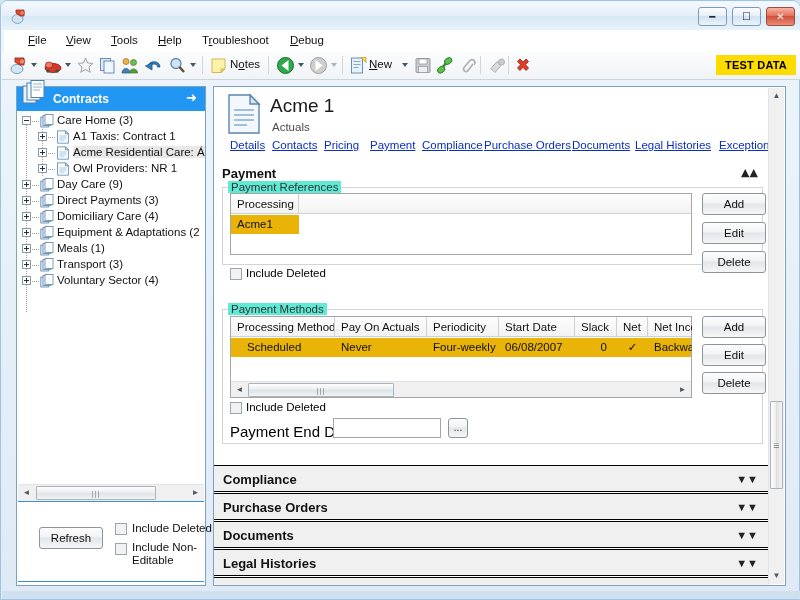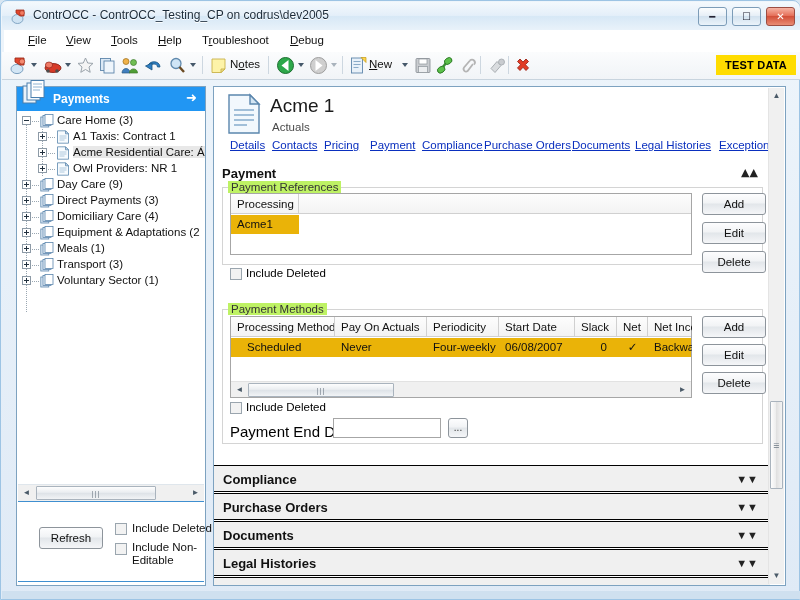--- a/index.html
+++ b/index.html
@@ -164,21 +164,21 @@
     text-decoration:underline;white-space:nowrap;
   }
   .sect-title{position:absolute;left:8px;font-weight:bold;font-size:13px;color:#111;}
   .chev{position:absolute;font-size:11px;color:#222;line-height:1;font-family:"DejaVu Sans",sans-serif;}
   
   .group{
     position:absolute;box-sizing:border-box;
     border:1px solid #d4d4d4;
   }
   .group-label{
-    position:absolute;background:#bef264;padding:0 3px;font-size:11.5px;color:#333;
+    position:absolute;background:#5eead4;padding:0 3px;font-size:11.5px;color:#333;
   }
   .gridbox{
     position:absolute;box-sizing:border-box;background:#fff;
     border:1px solid #a6a6a6;
   }
   .gridhdr{
     position:absolute;left:0;top:0;height:20px;width:100%;
     background:linear-gradient(180deg,#fdfdfd 0%,#f3f3f3 100%);
     border-bottom:1px solid #d0d0d0;box-sizing:border-box;
   }
@@ -238,21 +238,20 @@
 <body>
 
 <div class="window">
 
   <div class="titlebar">
     <svg class="titlebar-icon" viewBox="0 0 17 17">
       <ellipse cx="6.5" cy="11" rx="5.5" ry="4.5" fill="#cfe3f3" stroke="#6e95b8" stroke-width="0.8"></ellipse>
       <path d="M5 2 L13 2 L13 8 L9 8 L5 5 Z" fill="#e2452c" stroke="#9e2e1c" stroke-width="0.8"></path>
       <circle cx="11" cy="5" r="2.4" fill="#f37b61" stroke="#9e2e1c" stroke-width="0.6"></circle>
     </svg>
-    <div class="titlebar-text">ContrOCC - ContrOCC_Testing_CP on codrus\dev2005</div>
     <div class="winbtns">
       <div class="winbtn"><span>━</span></div>
       <div class="winbtn"><span>☐</span></div>
       <div class="winbtn close"><span>✕</span></div>
     </div>
   </div>
 
   <div class="menubar">
     <div class="menuitem" style="left:22px"><u>F</u><span>ile</span></div>
     <div class="menuitem" style="left:60px"><u>V</u><span>iew</span></div>
@@ -376,21 +375,21 @@
   <div class="leftpanel">
     <div class="lp-header">
       <svg class="hdr-icon" viewBox="0 0 26 30">
         <rect x="2" y="7" width="13" height="17" fill="#e9f2fa" stroke="#4a7fae" stroke-width="1"></rect>
         <rect x="6" y="4" width="13" height="17" fill="#f4f9fd" stroke="#4a7fae" stroke-width="1"></rect>
         <rect x="10" y="1.5" width="13" height="17" fill="#ffffff" stroke="#4a7fae" stroke-width="1"></rect>
         <line x1="12" y1="5" x2="21" y2="5" stroke="#8fb4d4" stroke-width="1"></line>
         <line x1="12" y1="8" x2="21" y2="8" stroke="#8fb4d4" stroke-width="1"></line>
         <line x1="12" y1="11" x2="19" y2="11" stroke="#8fb4d4" stroke-width="1"></line>
       </svg>
-      <div class="hdr-text">Payments</div>
+      <div class="hdr-text">Contracts</div>
       <div class="hdr-arrow">➜</div>
     </div>
 
     <div class="tree">
 
       <div class="tvline" style="left:9px;top:8px;height:192px"></div>
       <div class="tvline" style="left:25px;top:16px;height:48px"></div>
 
       <div class="tnode" style="left:4px;top:0;">
         <div class="texp" style="left:1px"></div>
@@ -509,21 +508,21 @@
       </div>
 
       <div class="tnode" style="left:4px;top:160px;">
         <div class="texp plus" style="left:1px"></div>
         <div class="tdots" style="left:11px"></div>
         <svg class="ticon" style="left:19px" viewBox="0 0 14 14">
           <rect x="0.8" y="3" width="8" height="10" fill="#dfeaf5" stroke="#5b86ad" stroke-width="0.8"></rect>
           <rect x="3" y="1.5" width="8" height="10" fill="#f0f6fb" stroke="#5b86ad" stroke-width="0.8"></rect>
           <rect x="5" y="0.5" width="8" height="10" fill="#ffffff" stroke="#5b86ad" stroke-width="0.8"></rect>
         </svg>
-        <div class="tlabel" style="left:36px">Voluntary Sector (1)</div>
+        <div class="tlabel" style="left:36px">Voluntary Sector (4)</div>
       </div>
     </div>
 
     <div class="lp-hscroll">
       <div class="hs-arrow" style="left:0">◄</div>
       <div class="hs-thumb" style="left:18px;width:120px">
         <div class="grip">|||</div>
       </div>
       <div class="hs-arrow" style="right:0">►</div>
     </div>

